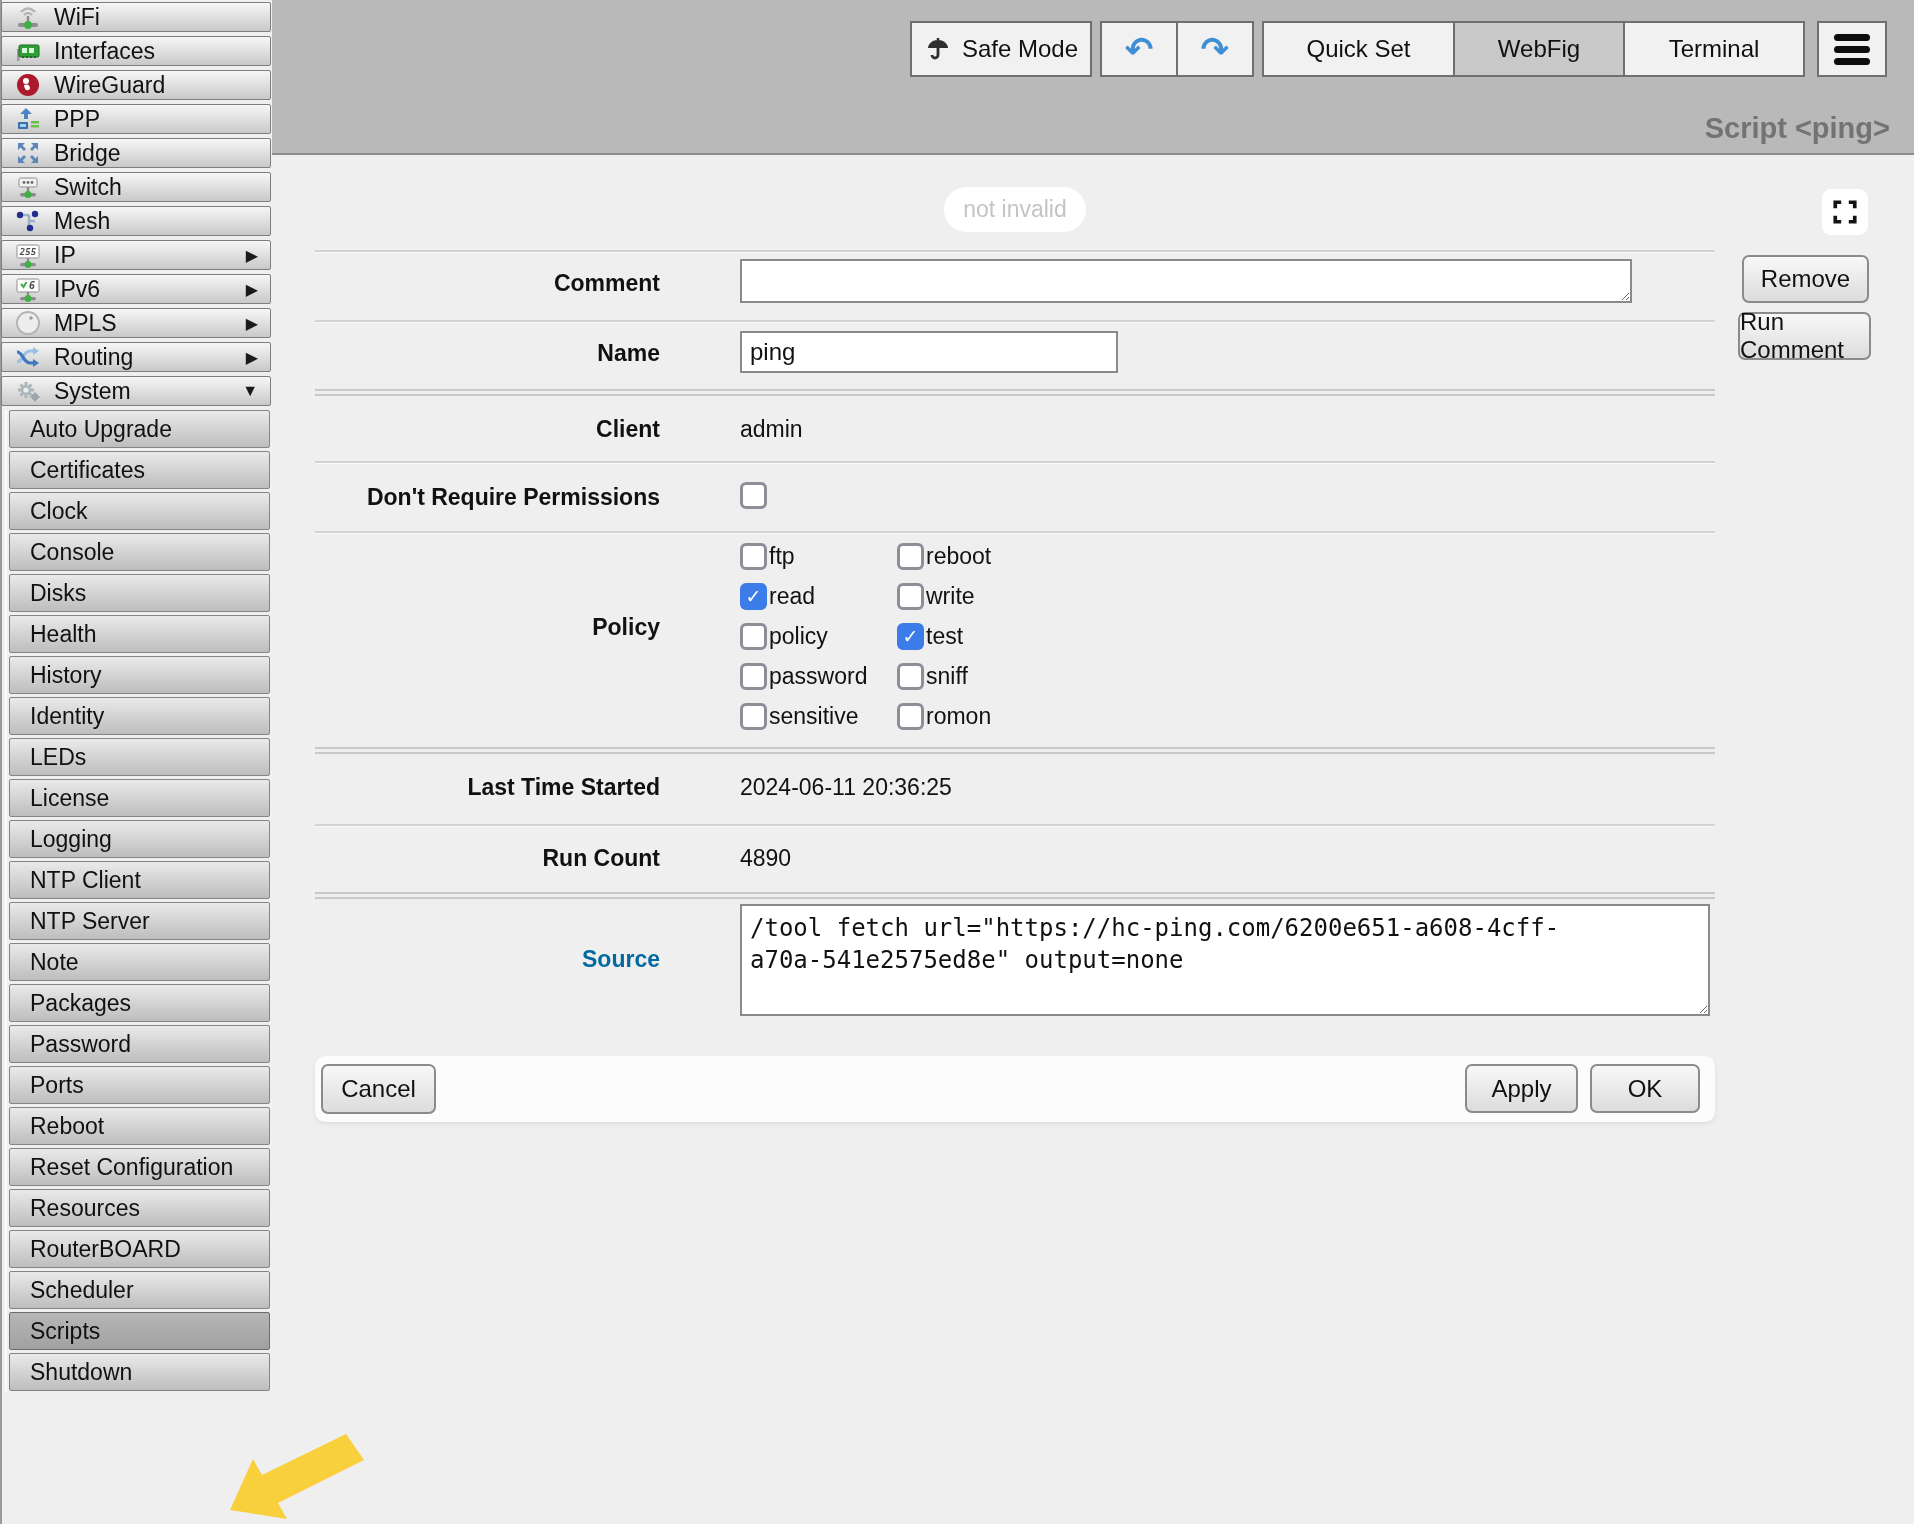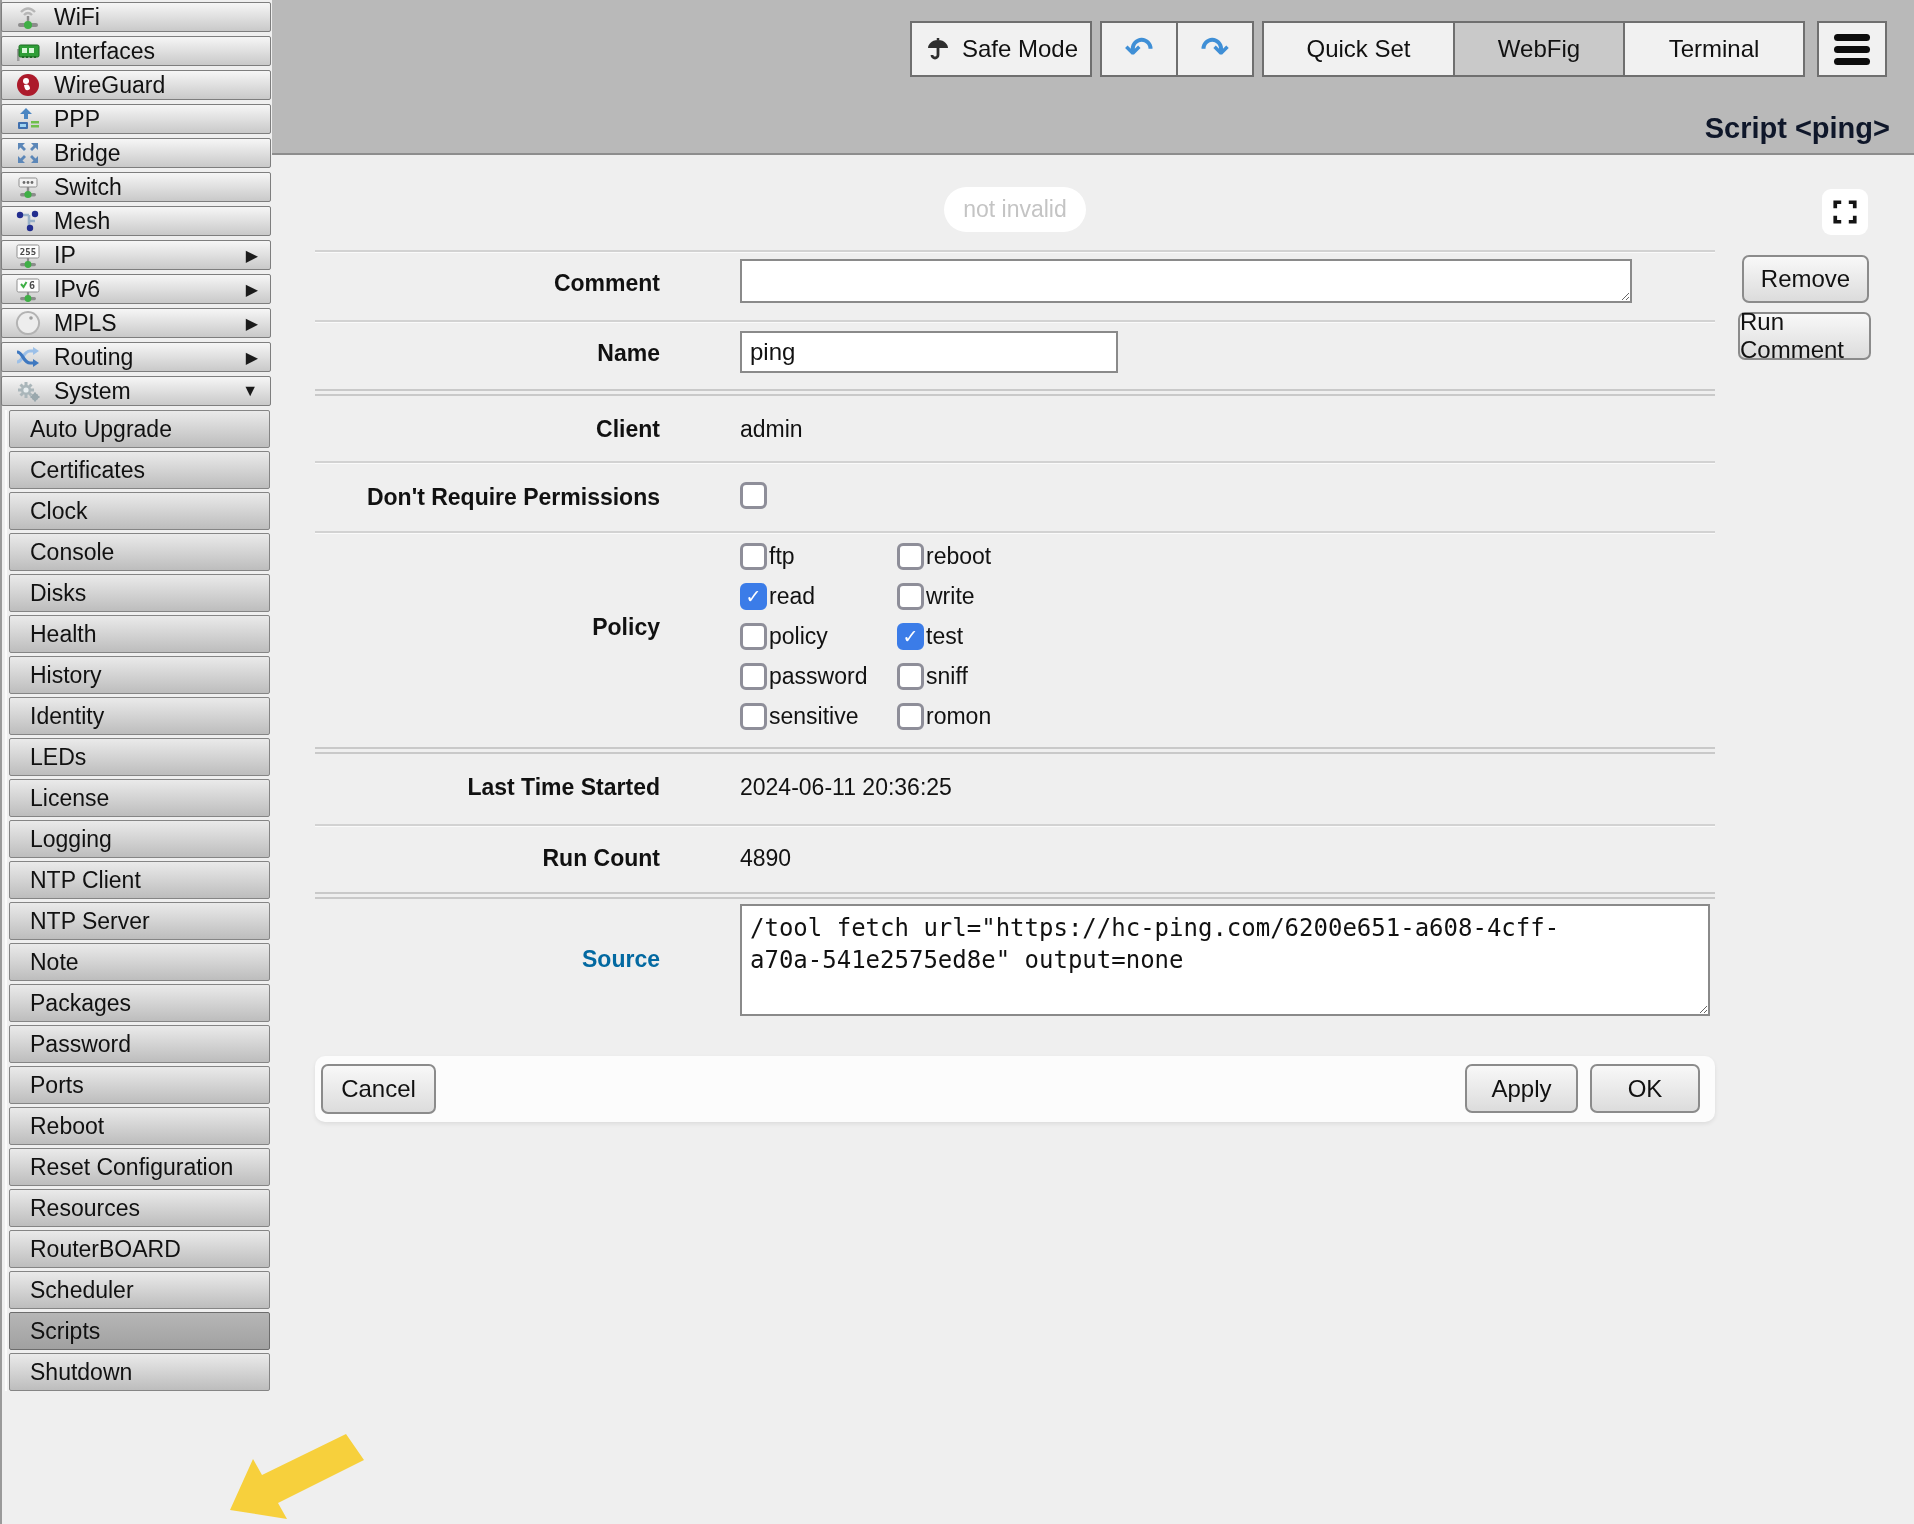--- a/index.html
+++ b/index.html
@@ -2,40 +2,40 @@
 <html><head>
 <meta charset="utf-8">
 <style>
   html,body{margin:0;padding:0;background:#efefef;}
   #app{position:relative;width:1914px;height:1524px;background:#efefef;overflow:hidden;
        font-family:"Liberation Sans","DejaVu Sans",sans-serif;color:#111;}
 
   
   .topband{position:absolute;left:270px;right:0;top:0;height:153px;background:#b9b9b9;
            border-bottom:2px solid #8d8d8d;}
-  .page-title{position:absolute;right:24px;top:112px;font-size:29px;font-weight:bold;color:#0f172a;}
+  .page-title{position:absolute;right:24px;top:112px;font-size:29px;font-weight:bold;color:#737373;}
   .toolbar{position:absolute;left:910px;top:21px;display:flex;align-items:flex-start;}
   .tbtn{box-sizing:border-box;height:56px;background:#f1f1f1;border:2px solid #6f6f6f;
         display:flex;align-items:center;justify-content:center;font-size:24px;gap:10px;cursor:default;}
   .tbtn.active{background:#c9c9c9;}
   .tsp{width:8px;} .tsp2{width:12px;}
   .joined{margin-left:-2px;}
   .undo-glyph,.redo-glyph{font-family:"DejaVu Sans",sans-serif;font-size:34px;font-weight:bold;color:#3f8fd6;line-height:1;}
   .burger{flex-direction:column;gap:5px;}
   .burger i{display:block;width:36px;height:7px;background:#0d0d0d;border-radius:3.5px;}
 
   
   .sidebar{position:absolute;left:0;top:0;width:272px;height:1524px;background:#efefef;
            box-shadow:2px 0 0 #9a9a9a inset;}
   .snav{padding-top:2px;}
   .sitem{box-sizing:border-box;height:30px;margin:0 1px 4px 1px;border:1px solid #7e7e7e;border-radius:2px;
          background:linear-gradient(#f6f6f6,#c9c9c9);display:flex;align-items:center;
          padding-left:12px;gap:12px;font-size:23px;}
   .sitem .exp{margin-left:auto;margin-right:12px;font-size:16px;color:#1a1a1a;}
-  .icon{width:28px;height:28px;display:flex;align-items:center;justify-content:center;flex:0 0 28px;}
+  .icon{width:28px;height:28px;display:flex;align-items:center;justify-content:center;flex:0 0 28px;font-style:italic;}
   .submenu{margin-left:5px;border-left:2px solid #fbfbfb;padding-left:2px;}
   .subitem{box-sizing:border-box;height:38px;margin:0 2px 3px 0;border:1px solid #858585;border-radius:2px;
            background:linear-gradient(#eaeaea,#bdbdbd);display:flex;align-items:center;
            padding-left:20px;font-size:23px;}
   .subitem.selected{background:linear-gradient(#b6b6b6,#a1a1a1);border-color:#6d6d6d;}
 
   
   .pill{position:absolute;left:944px;top:187px;width:142px;height:45px;background:#fff;border-radius:23px;
         display:flex;align-items:center;justify-content:center;font-size:23px;color:#c4c4c4;}
   .fsbtn{position:absolute;left:1822px;top:189px;width:46px;height:46px;background:#fff;border:none;

